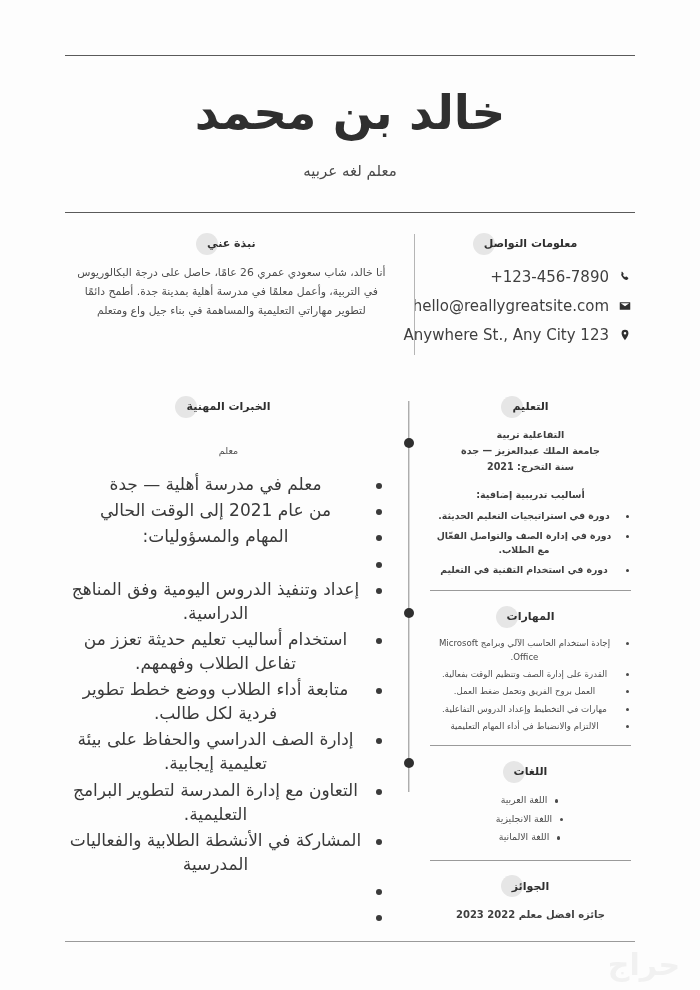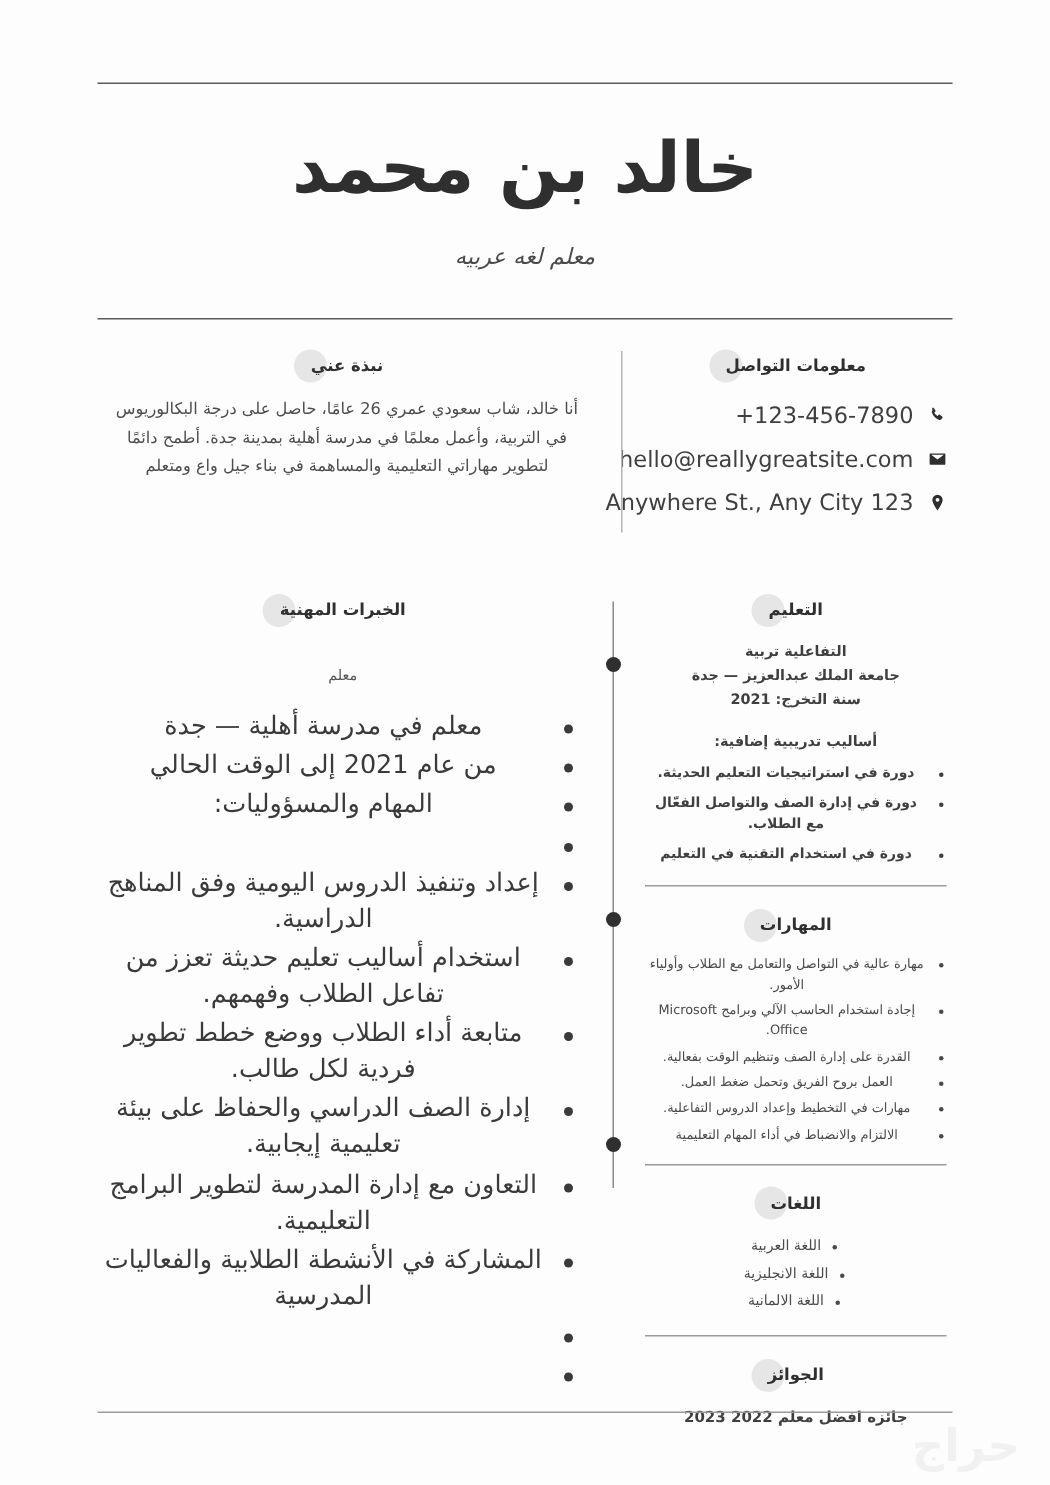--- a/index.html
+++ b/index.html
@@ -52,21 +52,20 @@
     line-height: 1.15;
     margin: 0;
     white-space: nowrap;
   }
   .job-title {
     font-size: 15px;
     font-weight: 400;
     color: #4a4a4a;
     margin-top: 22px;
     letter-spacing: .5px;
-    font-style: italic;
   }
   .header .rule-bottom { margin-top: 32px; }
 
   
   .top-row {
     position: absolute;
     left: 65px;
     right: 65px;
     top: 232px;
     display: flex;
@@ -442,21 +441,20 @@
       </div>
 
       <div class="hr-light rule-sep"></div>
 
       <div class="block">
         <div class="section-head">
           <span class="dot-bg"></span>
           <span class="label">المهارات</span>
         </div>
         <ul class="skills">
-          <li>مهارة عالية في التواصل والتعامل مع الطلاب وأولياء الأمور.</li>
           <li>إجادة استخدام الحاسب الآلي وبرامج Microsoft Office.</li>
           <li>القدرة على إدارة الصف وتنظيم الوقت بفعالية.</li>
           <li>العمل بروح الفريق وتحمل ضغط العمل.</li>
           <li>مهارات في التخطيط وإعداد الدروس التفاعلية.</li>
           <li>الالتزام والانضباط في أداء المهام التعليمية</li>
         </ul>
       </div>
 
       <div class="hr-light rule-sep"></div>
 

